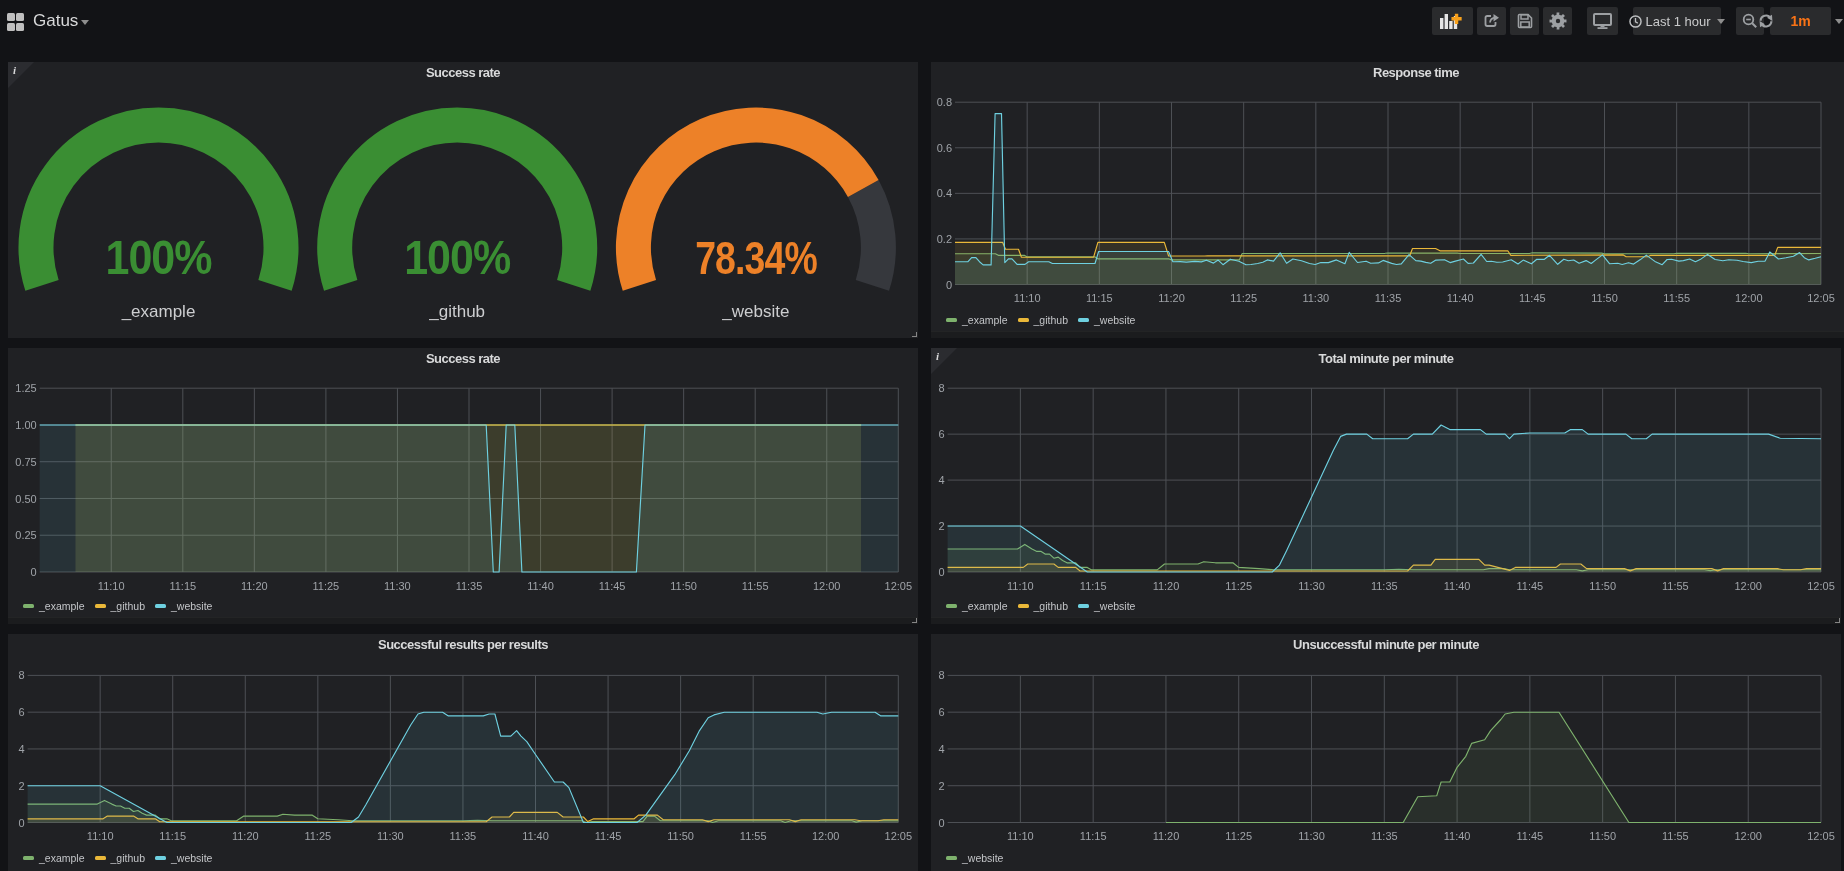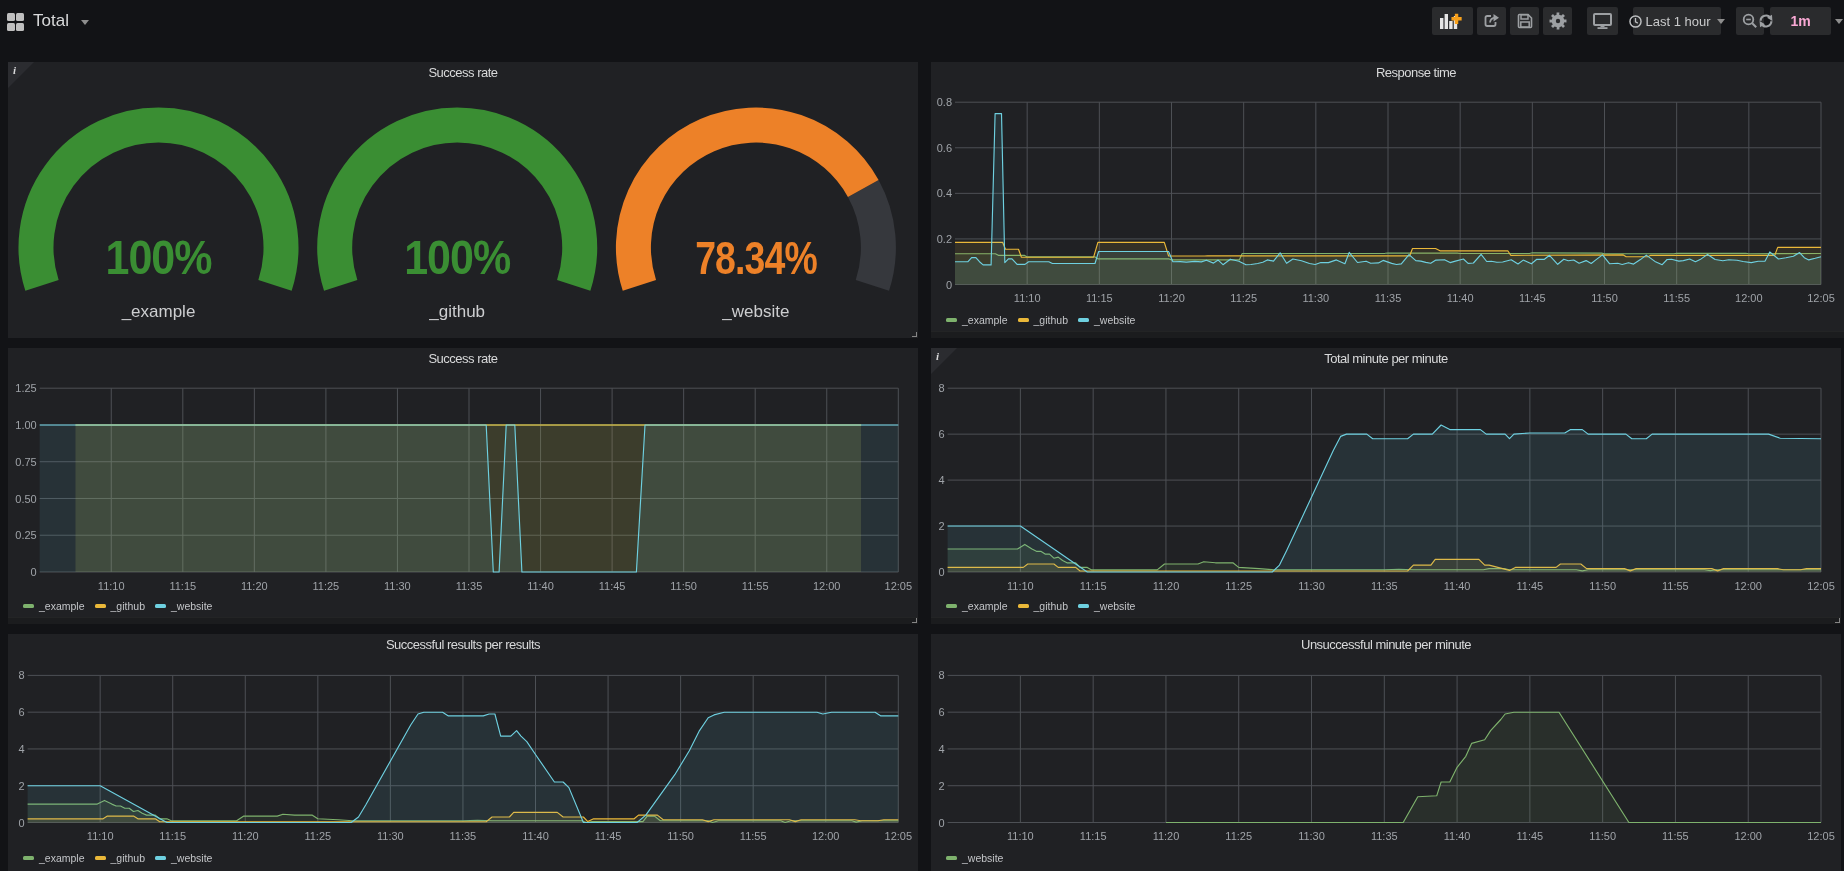--- a/index.html
+++ b/index.html
@@ -9,21 +9,21 @@
 .grid-icon div { position:absolute; width:8px; height:8px; background:#bfbfbf; border-radius:1.5px; }
 .dash-title { position:absolute; left:33px; top:11px; font-size:17px; color:#d8d9da; }
 .caret { display:inline-block; width:0; height:0; border-left:4px solid transparent;
   border-right:4px solid transparent; border-top:5px solid #8e8e8e; }
 .tcaret { position:absolute; left:81px; top:20px; }
 .navbtn { position:absolute; top:7px; height:28px; background:#2a2b2d; border-radius:2px;
   display:flex; align-items:center; justify-content:center; color:#9da0a3; }
 .navbtn svg { flex:none; }
 .panel { position:absolute; background:#202124; }
 .ptitle { position:absolute; top:3px; left:0; right:0; text-align:center; font-size:13px;
-  font-weight:normal; letter-spacing:-0.5px; color:#d8d9da; }
+  font-weight:bold; letter-spacing:-0.5px; color:#d8d9da; }
 .chart { position:absolute; left:0; top:0; }
 .legend { position:absolute; left:15px; height:14px; display:flex; align-items:center;
   font-size:10.5px; color:#c3c5c8; }
 .dash { width:11px; height:4px; border-radius:1.5px; margin-right:5px; }
 .lt { margin-right:10px; }
 .info-corner { position:absolute; left:0; top:0; width:0; height:0;
   border-top:26px solid #2b2c30; border-right:26px solid transparent; }
 .info-corner i { position:absolute; top:-24px; left:5px; font-size:11px; color:#d8d9da;
   font-family:"Liberation Serif", serif; font-weight:bold; font-style:italic; }
 .rsz { position:absolute; right:1px; bottom:1px; width:5px; height:5px;
@@ -35,21 +35,21 @@
 .glab { position:absolute; text-align:center; font-size:17px; line-height:17px; color:#cdced0; width:300px; }
 </style></head>
 <body>
 <div class="nav">
   <div class="grid-icon">
     <div style="left:0;top:0"></div>
       <div style="left:9px;top:0"></div>
     <div style="left:0;top:9.5px"></div>
       <div style="left:9px;top:9.5px"></div>
   </div>
-  <div class="dash-title">Total</div>
+  <div class="dash-title">Gatus</div>
   <span class="caret tcaret"></span>
   <div class="navbtn" style="left:1432px;width:41px">
       <svg width="26" height="16" viewBox="0 0 26 16">
 <rect x="0" y="5" width="3.4" height="11" fill="#e6e6e6"></rect>
 <rect x="4.6" y="1" width="3.4" height="15" fill="#e6e6e6"></rect>
 <rect x="9.2" y="8" width="3.4" height="8" fill="#e6e6e6"></rect>
 <rect x="13.8" y="3" width="3.4" height="13" fill="#e6e6e6"></rect>
 <path d="M21 2 h4 v4 h4 v4 h-4 v4 h-4 v-4 h-4 v-4 h4 Z" fill="#f8a11c" transform="translate(-3,-1) scale(0.85)"></path>
 </svg>
     </div>
@@ -96,21 +96,21 @@
 </svg>
     </div>
 <div class="navbtn" style="left:1770px;width:61px">
       <svg width="16" height="16" viewBox="0 0 15 15" style="margin-right:8px">
 <path d="M2.41 7.23 A5.1 5.1 0 0 1 11.83 4.80" fill="none" stroke="#9da0a3" stroke-width="2"></path>
 <path d="M12.59 7.77 A5.1 5.1 0 0 1 3.17 10.20" fill="none" stroke="#9da0a3" stroke-width="2"></path>
 <path d="M13.53 7.53 L8.49 4.55 L13.07 1.69 Z" fill="#9da0a3"></path>
 <path d="M1.47 7.47 L6.51 10.45 L1.93 13.31 Z" fill="#9da0a3"></path>
 </svg>
       <span style="width:1px;height:28px;background:#1b1c1f;margin-right:8px"></span>
-      <span style="color:#f9a8d4;font-size:14px;font-weight:bold;margin-right:24px">1m</span>
+      <span style="color:#f97316;font-size:14px;font-weight:bold;margin-right:24px">1m</span>
       <span class="caret"></span>
     </div>
 
 </div>
 
 <div class="panel" style="left:8px;top:62px;width:910px;height:276px">
   <div class="ptitle">Success rate</div>
   <svg class="chart" width="910" height="276" viewBox="0 0 910 276">
       <path d="M34.00 223.35 A122.5 122.5 0 1 1 267.00 223.35" fill="none" stroke="#3a8e33" stroke-width="35"></path>
       <path d="M332.70 223.35 A122.5 122.5 0 1 1 565.70 223.35" fill="none" stroke="#3a8e33" stroke-width="35"></path>

